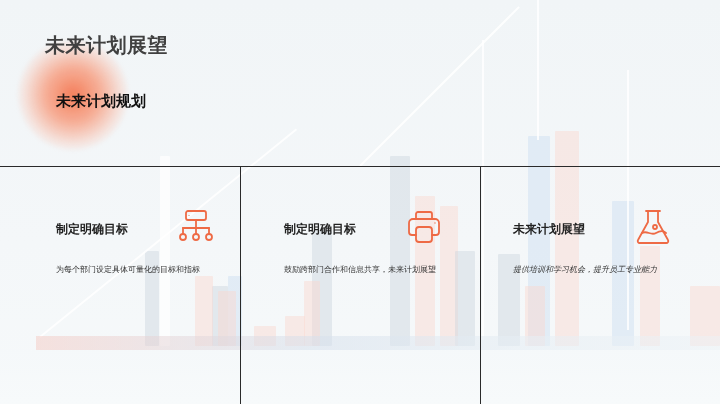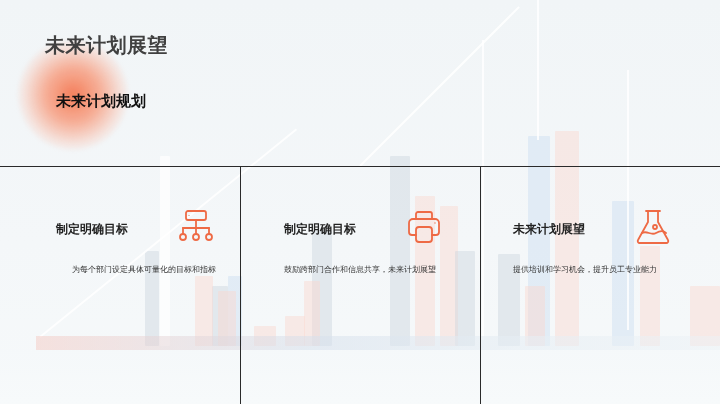--- a/index.html
+++ b/index.html
@@ -124,21 +124,21 @@
       <line x1="20" y1="13" x2="20" y2="21"></line>
       <line x1="7" y1="21" x2="33" y2="21"></line>
       <line x1="7" y1="21" x2="7" y2="27"></line>
       <line x1="20" y1="21" x2="20" y2="27"></line>
       <line x1="33" y1="21" x2="33" y2="27"></line>
       <circle cx="7" cy="30" r="3"></circle>
       <circle cx="20" cy="30" r="3"></circle>
       <circle cx="33" cy="30" r="3"></circle>
     </svg>
   </div>
-  <div class="card-desc" style="left:56px; width:160px;text-align:right;">为每个部门设定具体可量化的目标和指标</div>
+  <div class="card-desc" style="left:56px; width:160px;">为每个部门设定具体可量化的目标和指标</div>
 </div>
 
 <div class="card" style="left:240px;">
   <div class="card-title" style="left:44px;">制定明确目标</div>
   <div class="card-icon" style="left:164px;">
     <svg viewBox="0 0 40 40" fill="none" stroke="#ee6a45" stroke-width="1.8" stroke-linecap="round" stroke-linejoin="round">
       <path d="M12 12 V7 a2 2 0 0 1 2 -2 h12 a2 2 0 0 1 2 2 V12"></path>
       <path d="M12 28 H8 a3 3 0 0 1 -3 -3 V16 a4 4 0 0 1 4 -4 h22 a4 4 0 0 1 4 4 v9 a3 3 0 0 1 -3 3 h-4"></path>
       <rect x="12" y="20" width="16" height="15" rx="3"></rect>
       <circle cx="31" cy="16" r="0.7" fill="#ee6a45" stroke="none"></circle>
@@ -150,14 +150,14 @@
 <div class="card" style="left:480px;">
   <div class="card-title" style="left:33px;">未来计划展望</div>
   <div class="card-icon" style="left:153px;">
     <svg viewBox="0 0 40 40" fill="none" stroke="#ee6a45" stroke-width="1.8" stroke-linecap="round" stroke-linejoin="round">
       <line x1="13" y1="4" x2="27" y2="4"></line>
       <path d="M15 4 V15 L5 33 a2 2 0 0 0 2 3 H33 a2 2 0 0 0 2 -3 L25 15 V4"></path>
       <path d="M9 26 c5 -3 9 3 14 0 s8 -2 10 0"></path>
       <circle cx="22" cy="20" r="2"></circle>
     </svg>
   </div>
-  <div class="card-desc" style="left:33px; width:160px;">提供培训和学习机会，提升员工专业能力</div>
+  <div class="card-desc" style="left:33px; width:160px;font-style:italic;">提供培训和学习机会，提升员工专业能力</div>
 </div>
 
 </body></html>

